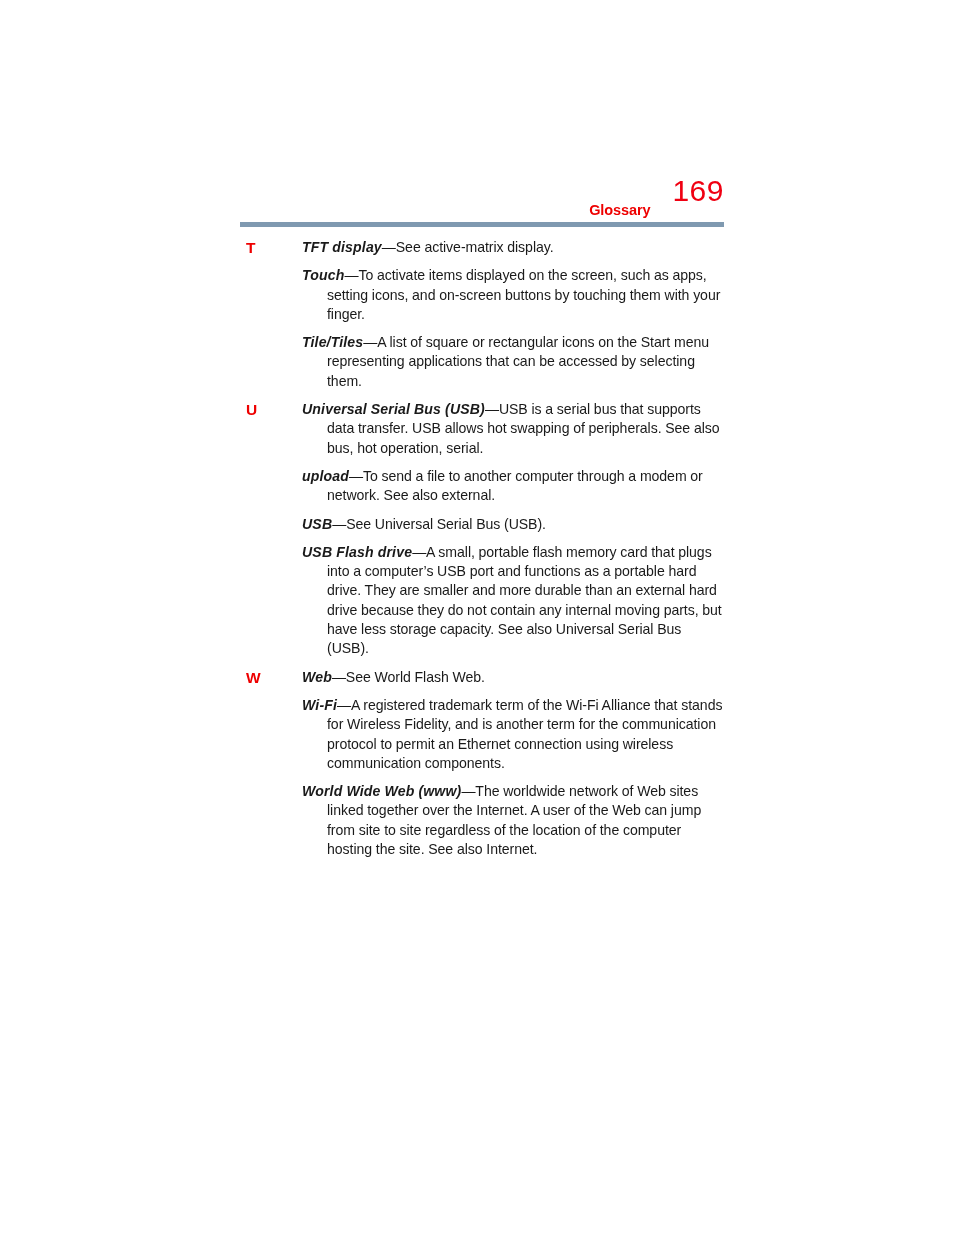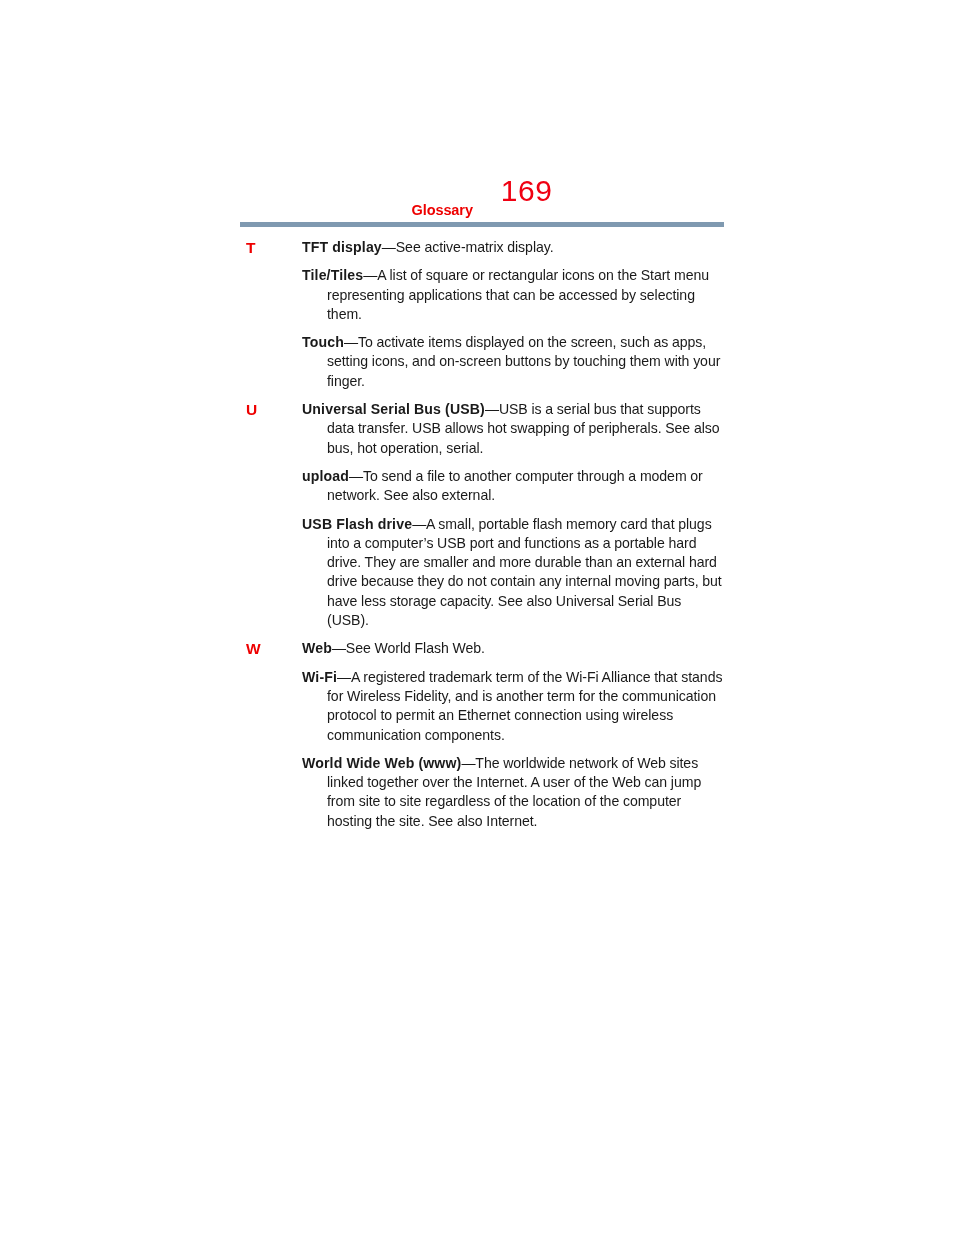--- a/index.html
+++ b/index.html
@@ -27,22 +27,22 @@
   .header {
     position: absolute;
     left: 240px;
     top: 176px;
     width: 484px;
     height: 40px;
   }
   .header-inner {
     display: flex;
     align-items: baseline;
-    justify-content: center;
-    gap: 28px;
+    justify-content: flex-end;
+    gap: 22px;
   }
   .section-title {
     font-size: 14.5px;
     font-weight: bold;
     color: #ee0000;
     letter-spacing: -0.1px;
     line-height: 1;
     position: relative;
     top: 14px;
   }
@@ -98,20 +98,21 @@
     text-indent: -25px;
     padding-left: 25px;
     color: #1a1a1a;
     letter-spacing: -0.06px;
     word-spacing: -0.1px;
   }
 
   .term {
     font-weight: bold;
     letter-spacing: 0.15px;
+    font-style: italic;
   }
   .dash {
     letter-spacing: -0.2px;
   }
   .ital {
   }
 </style>
 </head>
 <body>
 
@@ -125,31 +126,34 @@
   </div>
 
   <div class="header-rule"></div>
 
   <div class="glossary" id="glossary-list">
       <div class="entry">
         <div class="letter">T</div>
         <div class="entry-text"><span class="term">TFT display</span><span class="dash">—</span><span>See </span><span class="ital">active-matrix display</span><span>.</span></div>
       </div>
       <div class="entry">
-        <div class="entry-text"><span class="term">Tile/Tiles</span><span class="dash">—</span><span>A list of square or rectangular icons on the Start menu representing applications that can be accessed by selecting them.</span></div>
+        <div class="entry-text"><span class="term">Touch</span><span class="dash">—</span><span>To activate items displayed on the screen, such as apps, setting icons, and on-screen buttons by touching them with your finger.</span></div>
       </div>
       <div class="entry">
-        <div class="entry-text"><span class="term">Touch</span><span class="dash">—</span><span>To activate items displayed on the screen, such as apps, setting icons, and on-screen buttons by touching them with your finger.</span></div>
+        <div class="entry-text"><span class="term">Tile/Tiles</span><span class="dash">—</span><span>A list of square or rectangular icons on the Start menu representing applications that can be accessed by selecting them.</span></div>
       </div>
       <div class="entry">
         <div class="letter">U</div>
         <div class="entry-text"><span class="term">Universal Serial Bus (USB)</span><span class="dash">—</span><span>USB is a serial bus that supports data transfer. USB allows hot swapping of peripherals. See also </span><span class="ital">bus, hot operation, serial</span><span>.</span></div>
       </div>
       <div class="entry">
         <div class="entry-text"><span class="term">upload</span><span class="dash">—</span><span>To send a file to another computer through a modem or network. See also </span><span class="ital">external</span><span>.</span></div>
+      </div>
+      <div class="entry">
+        <div class="entry-text"><span class="term">USB</span><span class="dash">—</span><span>See </span><span class="ital">Universal Serial Bus (USB)</span><span>.</span></div>
       </div>
       <div class="entry">
         <div class="entry-text"><span class="term">USB Flash drive</span><span class="dash">—</span><span>A small, portable flash memory card that plugs into a computer’s USB port and functions as a portable hard drive. They are smaller and more durable than an external hard drive because they do not contain any internal moving parts, but have less storage capacity. See also </span><span class="ital">Universal Serial Bus (USB)</span><span>.</span></div>
       </div>
       <div class="entry">
         <div class="letter">W</div>
         <div class="entry-text"><span class="term">Web</span><span class="dash">—</span><span>See </span><span class="ital">World Flash Web</span><span>.</span></div>
       </div>
       <div class="entry">
         <div class="entry-text"><span class="term">Wi-Fi</span><span class="dash">—</span><span>A registered trademark term of the Wi-Fi Alliance that stands for Wireless Fidelity, and is another term for the communication protocol to permit an Ethernet connection using wireless communication components.</span></div>

